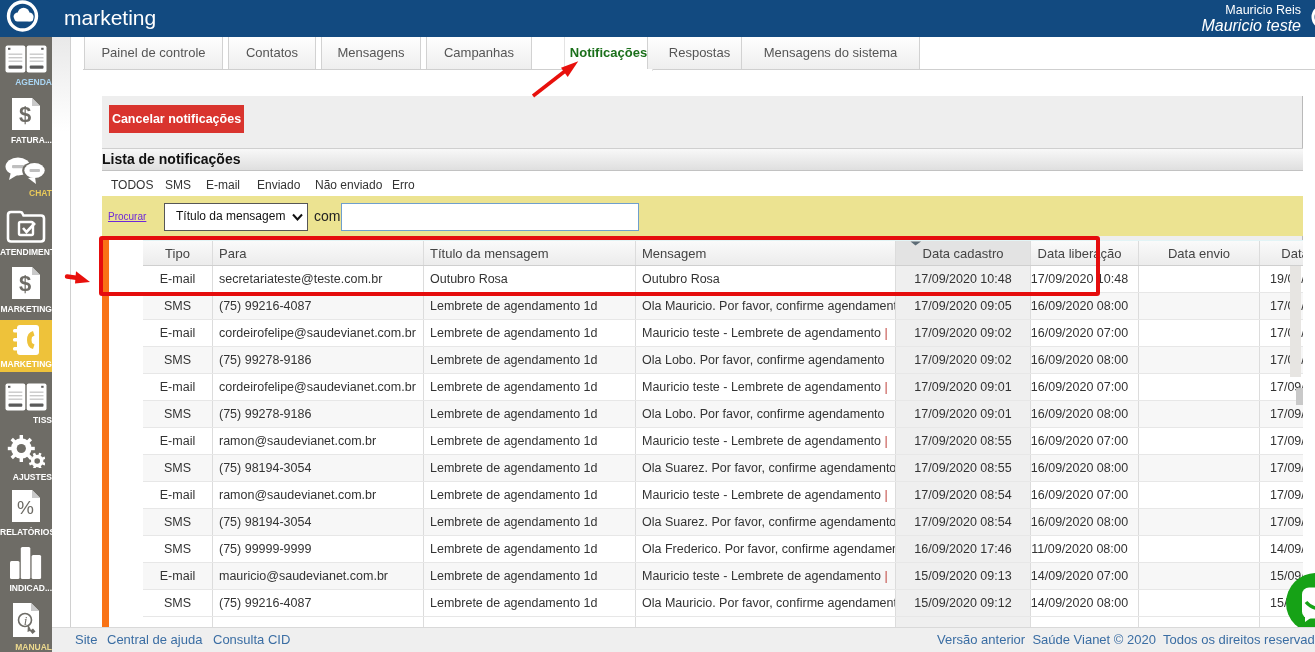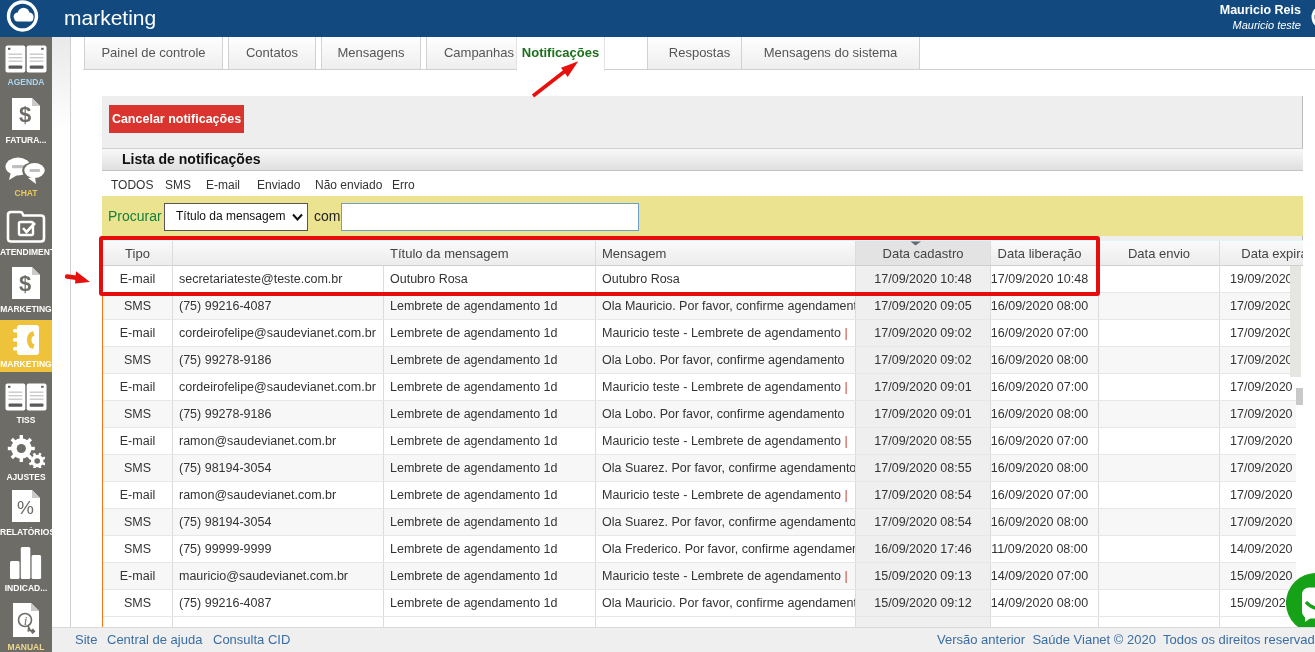--- a/index.html
+++ b/index.html
@@ -4,58 +4,58 @@
 <style>
   * { margin:0; padding:0; box-sizing:border-box; }
   html,body { width:1315px; height:652px; overflow:hidden; background:#fff;
     font-family:"Liberation Sans", sans-serif; position:relative; }
   .abs { position:absolute; }
 
   
   .topbar { left:0; top:0; width:1315px; height:37px; background:#124a80; }
   .brand { left:64px; top:0; height:37px; line-height:36px; color:#fff; font-size:21px; }
   .userbox { right:14px; top:3px; text-align:right; color:#fff; line-height:15px; }
-  .userbox .n1 { font-weight:bold; font-size:12.5px; }
-  .userbox .n2 { font-style:italic; font-size:11px; }
+  .userbox .n1 { font-weight:normal; font-size:12.5px; }
+  .userbox .n2 { font-style:italic; font-size:16px; }
 
   
   .sidebar { left:0; top:37px; width:52px; height:615px; background:#6e6c66; overflow:hidden; }
   .sbitem { position:absolute; left:0; width:52px; text-align:center; }
   .sbitem svg { display:block; margin:0 auto; }
-  .sbitem .lbl { color:#fff; font-size:8.5px; font-weight:bold; margin-top:4px; white-space:nowrap; overflow:hidden; }
+  .sbitem .lbl { color:#fff; font-size:8.5px; font-weight:bold; margin-top:4px; white-space:nowrap; overflow:hidden;text-align:right; }
   .mkt { background:#eec23a; }
 
   
   .vline { left:70px; top:37px; width:1px; height:590px; background:#d0d0d0; }
 
   
   .tabrow-line { left:83px; top:69px; width:1232px; height:1px; background:#cfcfcf; }
   .tab { top:37px; height:32px; line-height:32px; text-align:center; font-size:13px; color:#555;
     background:linear-gradient(#fefefe,#eeeeee); border:1px solid #d2d2d2; border-top:none; border-bottom:none; }
   .tab.sel { background:#fff; color:#1b701b; font-weight:bold; height:34px; border-color:#e3e3e3; }
 
   
   .panel { left:102px; top:96px; width:1201px; height:531px; background:#eeeeee; border-right:1px solid #b9b9b9; }
   .btn { left:109px; top:105px; width:135px; height:28px; background:#d9342e; color:#fff; font-size:12.5px;
     text-align:center; line-height:28px;font-weight:bold; }
   .lista { left:102px; top:148px; width:1201px; height:23px; background:linear-gradient(#f8f8f8,#dfdfdf);
     border-top:1px solid #cfcfcf; border-bottom:1px solid #c2c2c2; font-size:14px; font-weight:bold; color:#111;
-    line-height:21px; padding-left:20px; }
+    line-height:21px; padding-left:0; }
   .filters { left:102px; top:171px; width:1201px; height:25px; background:#fff; font-size:12px; color:#333; }
   .filters span { position:absolute; top:7px; }
   .yellowrow { left:102px; top:196px; width:1201px; height:40px; background:#ece391; }
-  .procurar { left:108px; top:203px; font-size:14px; color:#15803d; line-height:27px; }
+  .procurar { left:108px; top:203px; font-size:10px; color:#6d28d9; line-height:27px;text-decoration:underline; }
   .selbox { left:164px; top:203px; width:144px; height:28px; background:#fff; border:1.5px solid #565656;
     font-size:12px; color:#111; line-height:24px; padding-left:11px; }
   .combox { left:314px; top:203px; font-size:14px; color:#222; line-height:27px; }
   .inpbox { left:341px; top:203px; width:298px; height:28px; background:#fff; border:1px solid #6f9fcd; }
 
   
   .tbl { left:102px; top:240px; width:1201px; height:387px; overflow:hidden; background:#fff;
-    border-left:1px solid #f97316; }
+    border-left:7px solid #f97316;padding-left:34px; }
   .trow { position:relative; width:1193px; overflow:hidden; border-bottom:1px solid #e7e7e7; height:27px; }
   .trow.alt { background:#f7f7f7; }
   .thead { position:relative; width:1201px; height:26px; background:linear-gradient(#fafafa,#ececec); border-top:1px solid #e2f4f6;
     border-bottom:1px solid #cfcfcf; }
   .cell { position:absolute; top:0; height:100%; font-size:12.5px; color:#333; line-height:26px;
     white-space:nowrap; overflow:hidden; border-right:1px solid #dcdcdc; }
   .thead .cell { color:#444; font-size:13px; }
   .c0 { left:0; width:70px; text-align:center; }
   .c1 { left:70px; width:211px; padding-left:6px; }
   .c2 { left:281px; width:212px; padding-left:6px; }
@@ -232,21 +232,21 @@
   </svg>
   <div class="lbl" style="color:#ecd98e;">MANUAL</div>
 </div>
 <div class="abs vline"></div>
 
 <div class="abs tabrow-line"></div>
 <div class="abs tab" style="left:84px;width:139px;">Painel de controle</div>
 <div class="abs tab" style="left:228px;width:88px;">Contatos</div>
 <div class="abs tab" style="left:321px;width:100px;">Mensagens</div>
 <div class="abs tab" style="left:426px;width:106px;">Campanhas</div>
-<div class="abs tab sel" style="left:516px;width:89px;">Notificações</div>
+<div class="abs tab sel" style="left:564px;width:89px;">Notificações</div>
 <div class="abs tab" style="left:647px;width:105px;">Respostas</div>
 <div class="abs tab" style="left:741px;width:179px;">Mensagens do sistema</div>
 
 <div class="abs panel"></div>
 <div class="abs btn">Cancelar notificações</div>
 <div class="abs lista">Lista de notificações</div>
 <div class="abs filters">
   <span style="left:9px;">TODOS</span>
   <span style="left:63px;">SMS</span>
   <span style="left:104px;">E-mail</span>
@@ -260,20 +260,21 @@
   <svg style="position:absolute;right:4px;top:9px;" width="11" height="8" viewBox="0 0 11 8">
     <path d="M 1 1.5 L 5.5 6.5 L 10 1.5" fill="none" stroke="#111" stroke-width="2"></path>
   </svg>
 </div>
 <div class="abs combox">com</div>
 <div class="abs inpbox"></div>
 
 <div class="abs tbl" id="tbl">
     <div class="thead">
       <div class="cell c0">Tipo</div>
+      <div class="cell c1">Para</div>
       <div class="cell c2">Título da mensagem</div>
       <div class="cell c3">Mensagem</div>
       <div class="cell c4">Data cadastro</div>
       <div class="cell c5">Data liberação</div>
       <div class="cell c6">Data envio</div>
       <div class="cell c7">Data expiração</div>
     </div>
     <div class="trow">
       <div class="cell c0">E-mail</div>
       <div class="cell c1">secretariateste@teste.com.br</div>

